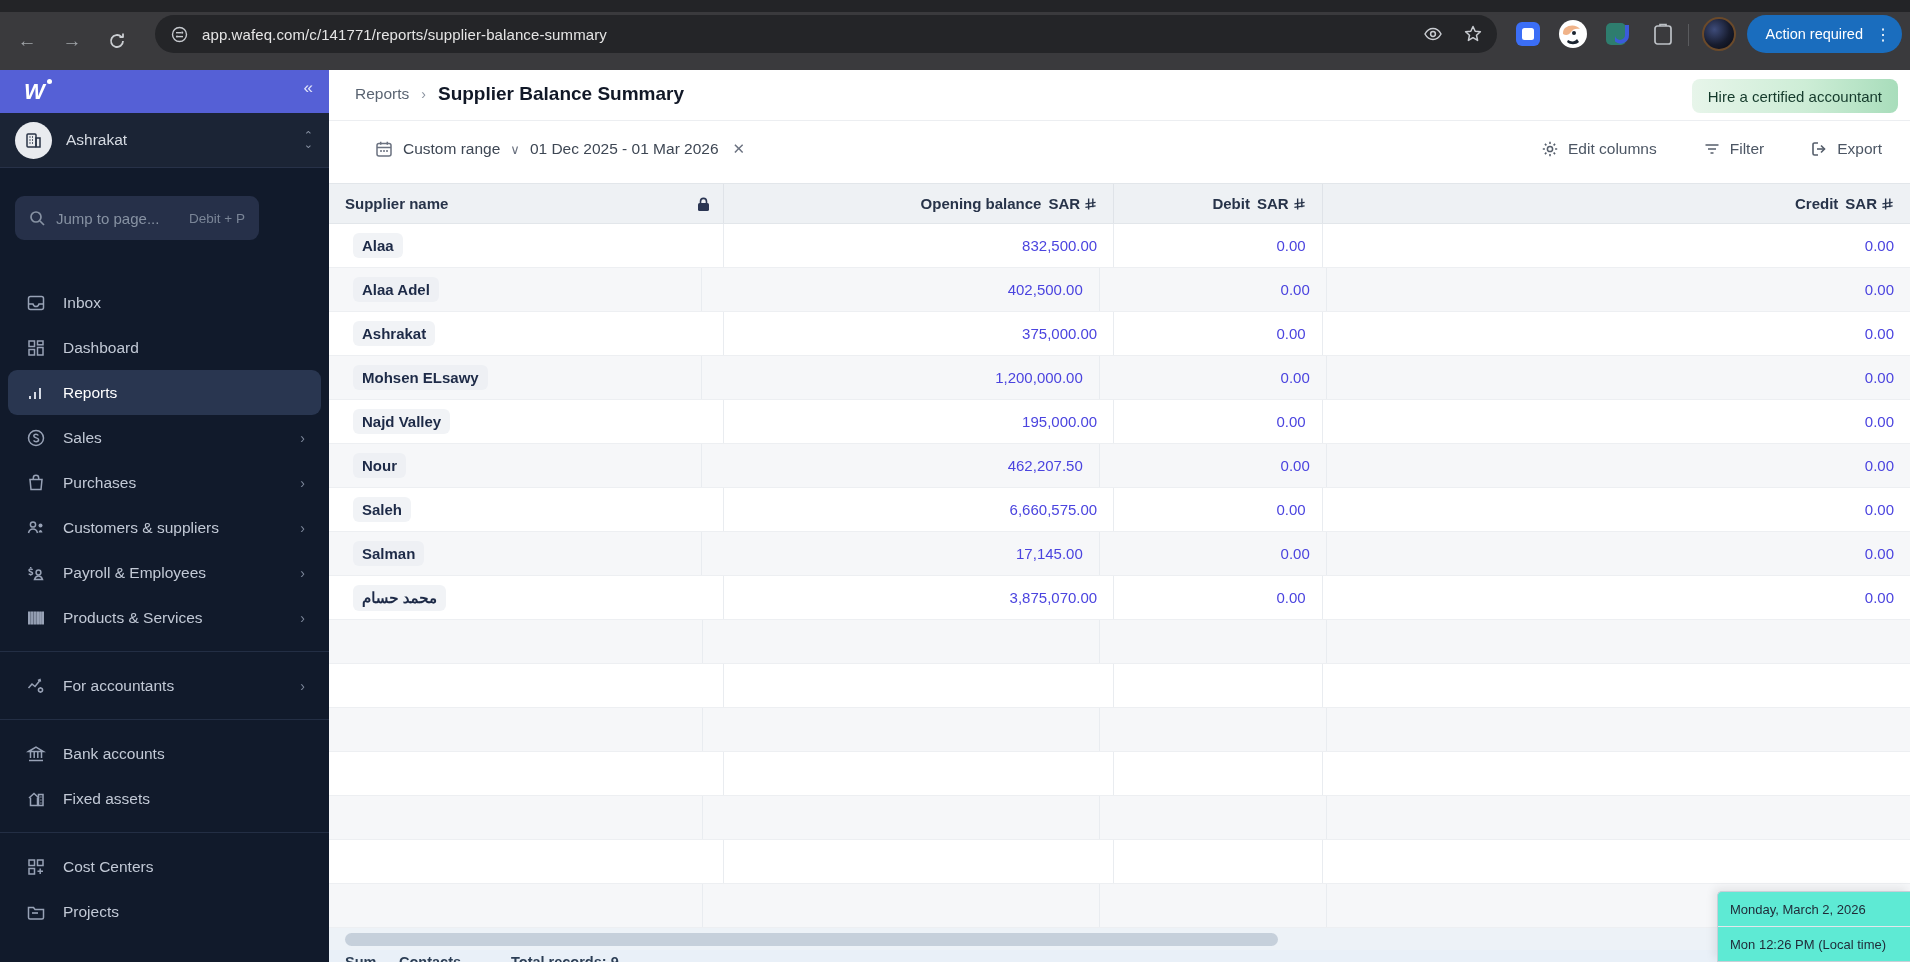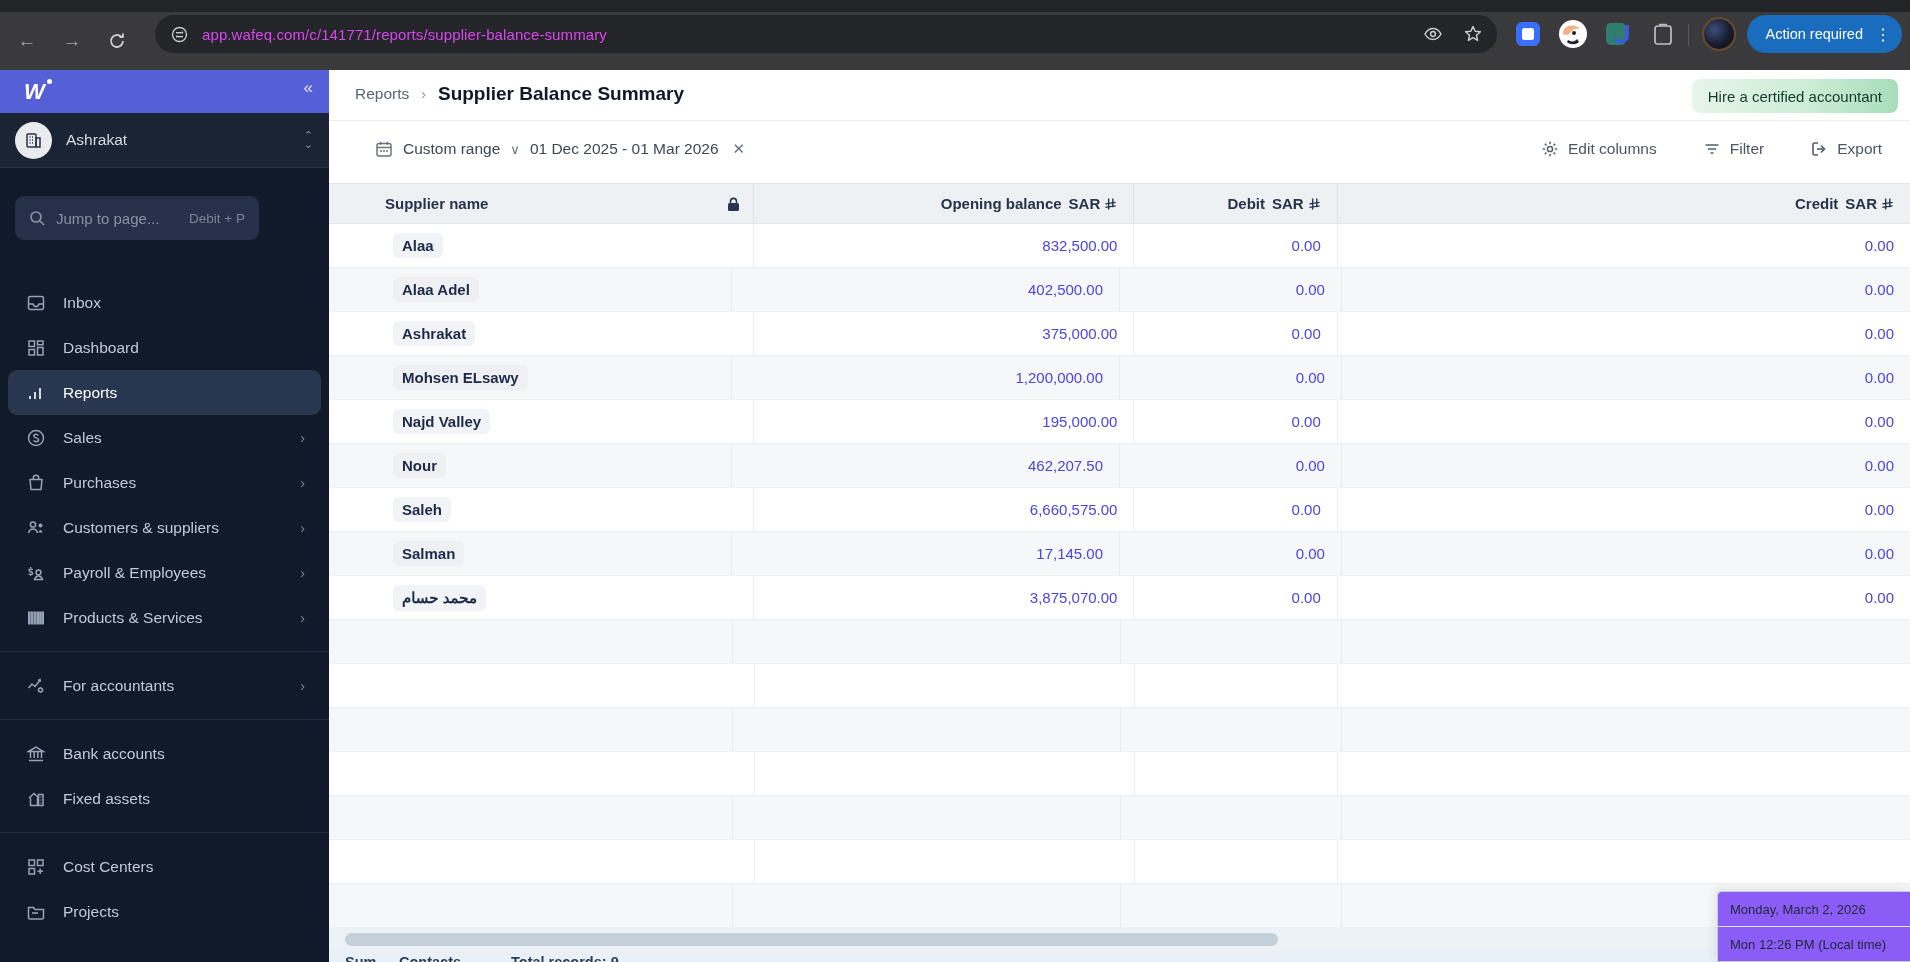--- a/index.html
+++ b/index.html
@@ -9,21 +9,21 @@
     font-family:"Liberation Sans", sans-serif; background:#fff;
   }
   
   .browser { position:absolute; left:0; top:0; width:1910px; height:70px; background:#3A3A3D; }
   .tab-strip { position:absolute; left:0; top:0; width:100%; height:12px; background:#232427; }
   .nav-btn { position:absolute; top:26px; width:30px; height:30px; display:flex; align-items:center; justify-content:center;
              color:#A2A6AB; font-size:19px; border-radius:50%; }
   .reload svg { stroke:#CBCED2; }
   .omnibox { position:absolute; left:155px; top:15px; width:1342px; height:38px; background:#242528; border-radius:19px;
              display:flex; align-items:center; color:#DEE1E5; }
-  .omnibox .url { font-size:15px; letter-spacing:.1px; color:#d946ef; }
+  .omnibox .url { font-size:15px; letter-spacing:.1px; color:#e5e5e5; }
   .tune-ic { margin:0 14px 0 16px; display:flex; }
   .omni-right { position:absolute; right:14px; display:flex; align-items:center; gap:20px; }
   .ext-ic { position:absolute; top:19px; width:30px; height:30px; display:flex; align-items:center; justify-content:center; }
   .sep-v { position:absolute; top:24px; width:1px; height:22px; background:#5A5B5E; }
   .avatar-chrome { position:absolute; top:17px; width:34px; height:34px; border-radius:50%;
       background:radial-gradient(circle at 35% 35%, #3E4C7A 0%, #171C2E 55%, #06080F 100%);
       border:2px solid #6B4A2A; }
   .action-pill { position:absolute; right:8px; top:15px; height:38px; padding:0 10px 0 18px; background:#1A6DBE; border-radius:19px;
       display:flex; align-items:center; gap:12px; color:#fff; font-size:14.5px; }
   .action-pill .dots { font-size:16px; letter-spacing:1px; }
@@ -67,41 +67,41 @@
   .date-ctl .close { color:#6B7280; font-size:15px; margin-left:4px; cursor:pointer; }
   .tool-btns { position:absolute; right:28px; top:19px; display:flex; align-items:center; gap:46px; }
   .tool-btn { display:flex; align-items:center; gap:9px; color:#4C5664; font-size:15.5px; cursor:pointer; }
   .tool-btn svg { stroke:#555E6B; }
   
   .table { position:absolute; left:329px; top:183px; width:1581px; }
   .thead { display:flex; height:41px; background:#EEF1F4; border-top:1px solid #E2E6EA; border-bottom:1px solid #E2E6EA; }
   .th { display:flex; align-items:center; font-size:15px; font-weight:bold; color:#273349; position:relative; border-right:1px solid #DFE3E8; }
   .th:last-child { border-right:none; }
   .th.num, .td.num { justify-content:flex-end; padding-right:16px; }
-  .c1 { width:402px;margin-left:40px; } .c2 { width:397px; } .c3 { width:212px;text-align:center; } .c4 { width:598px; }
+  .c1 { width:402px; } .c2 { width:397px; } .c3 { width:212px;text-align:center; } .c4 { width:598px; }
   .th.c1 { padding-left:16px; }
   .cur { display:inline-flex; align-items:center; gap:4px; margin-left:7px; }
   .lock { position:absolute; right:13px; top:13px; }
   .tr { display:flex; height:44px; background:#fff; border-bottom:1px solid #EDEFF2; }
   .tr.alt { background:#F6F7F9;gap:30px; }
   .td { display:flex; align-items:center; border-right:1px solid #E9ECF0; }
   .td:last-child { border-right:none; }
   .td.c1 { padding-left:24px; }
   .name-pill { background:#F1F3F6; border-radius:6px; padding:4px 9px; font-weight:bold; color:#1D2A47; font-size:15px; cursor:pointer; }
   .tr.alt .name-pill { background:#EEF0F4; }
   .amount { color:#4B44DF; font-size:15px; cursor:pointer; }
   
   .hscroll { position:absolute; left:329px; top:928px; width:1581px; height:22px; background:#EDF2F7; }
   .hscroll .thumb { position:absolute; left:16px; top:5px; width:933px; height:13px; background:#C6D0DB; border-radius:7px; cursor:grab; }
   .grid-footer { position:absolute; left:329px; top:950px; width:1581px; height:12px; background:#E9F0F8; overflow:hidden;
                  font-size:14.5px; font-weight:bold; color:#2C3E55; }
   .grid-footer span { position:absolute; top:4px; }
   .gf-1 { left:16px; } .gf-2 { left:70px; } .gf-3 { left:182px; }
   
-  .clock-tip { position:absolute; right:0; bottom:0; width:193px; background:#8b5cf6; border:1px solid #C8CFD8; border-right:none;
+  .clock-tip { position:absolute; right:0; bottom:0; width:193px; background:#5eead4; border:1px solid #C8CFD8; border-right:none;
                border-radius:5px 0 0 0; box-shadow:-3px -3px 10px rgba(0,0,0,.08); z-index:5; }
   .clock-tip .row { padding:10px 12px 9px 12px; font-size:13px; color:#1F2937; white-space:nowrap; }
   .clock-tip .row + .row { border-top:1px solid #E3E7EC; }
   svg { display:block; }
 </style>
 </head>
 <body>
 
 <div class="screen">
 

